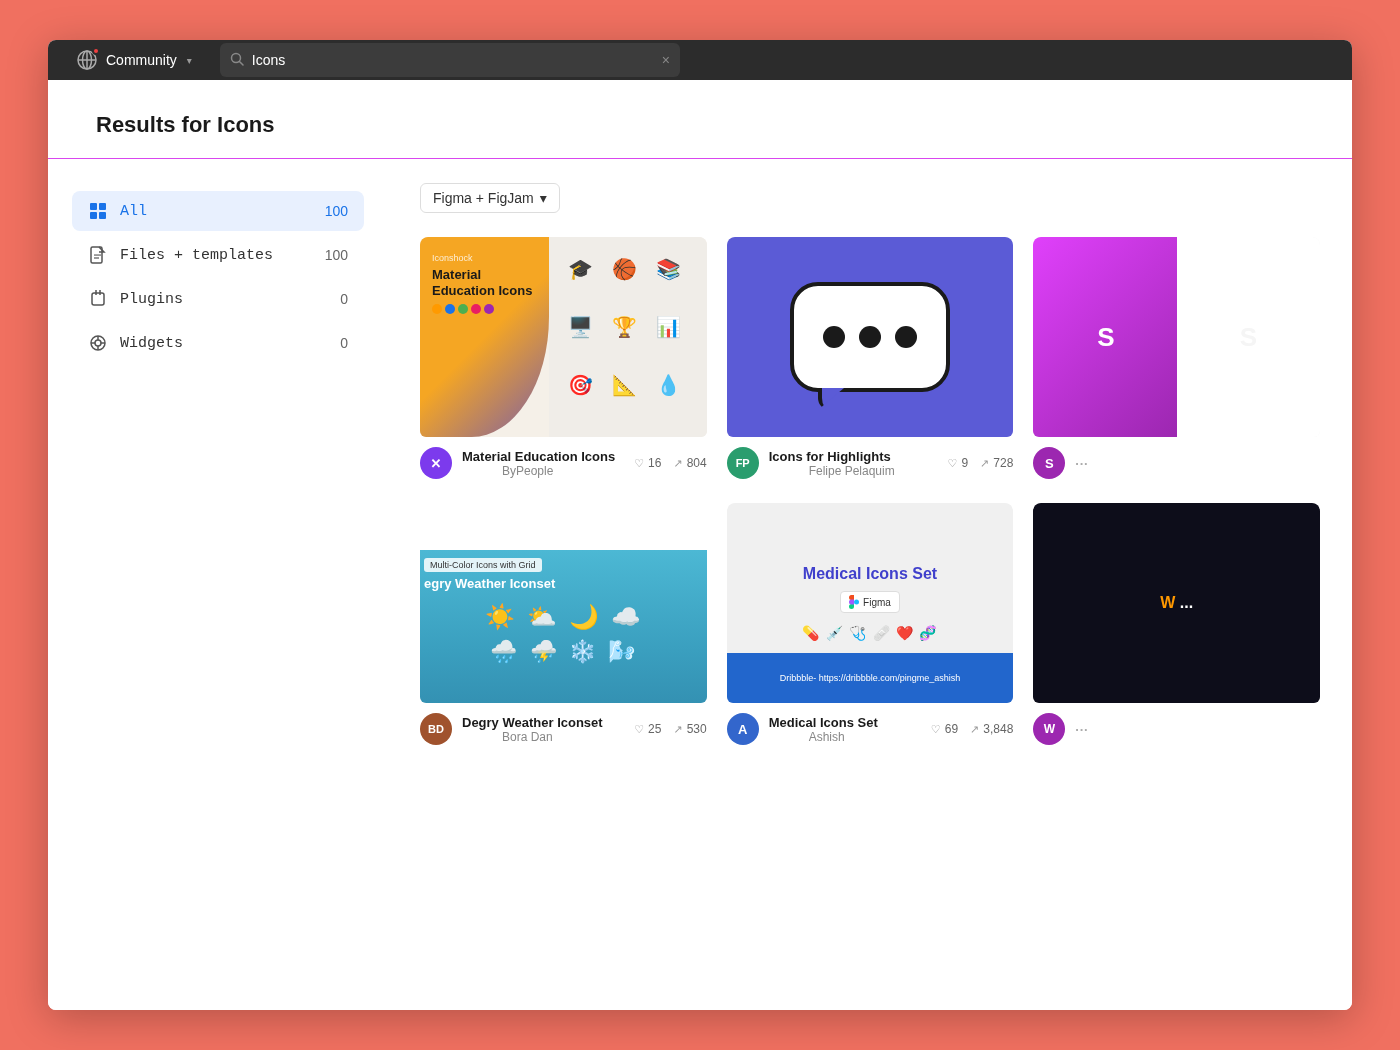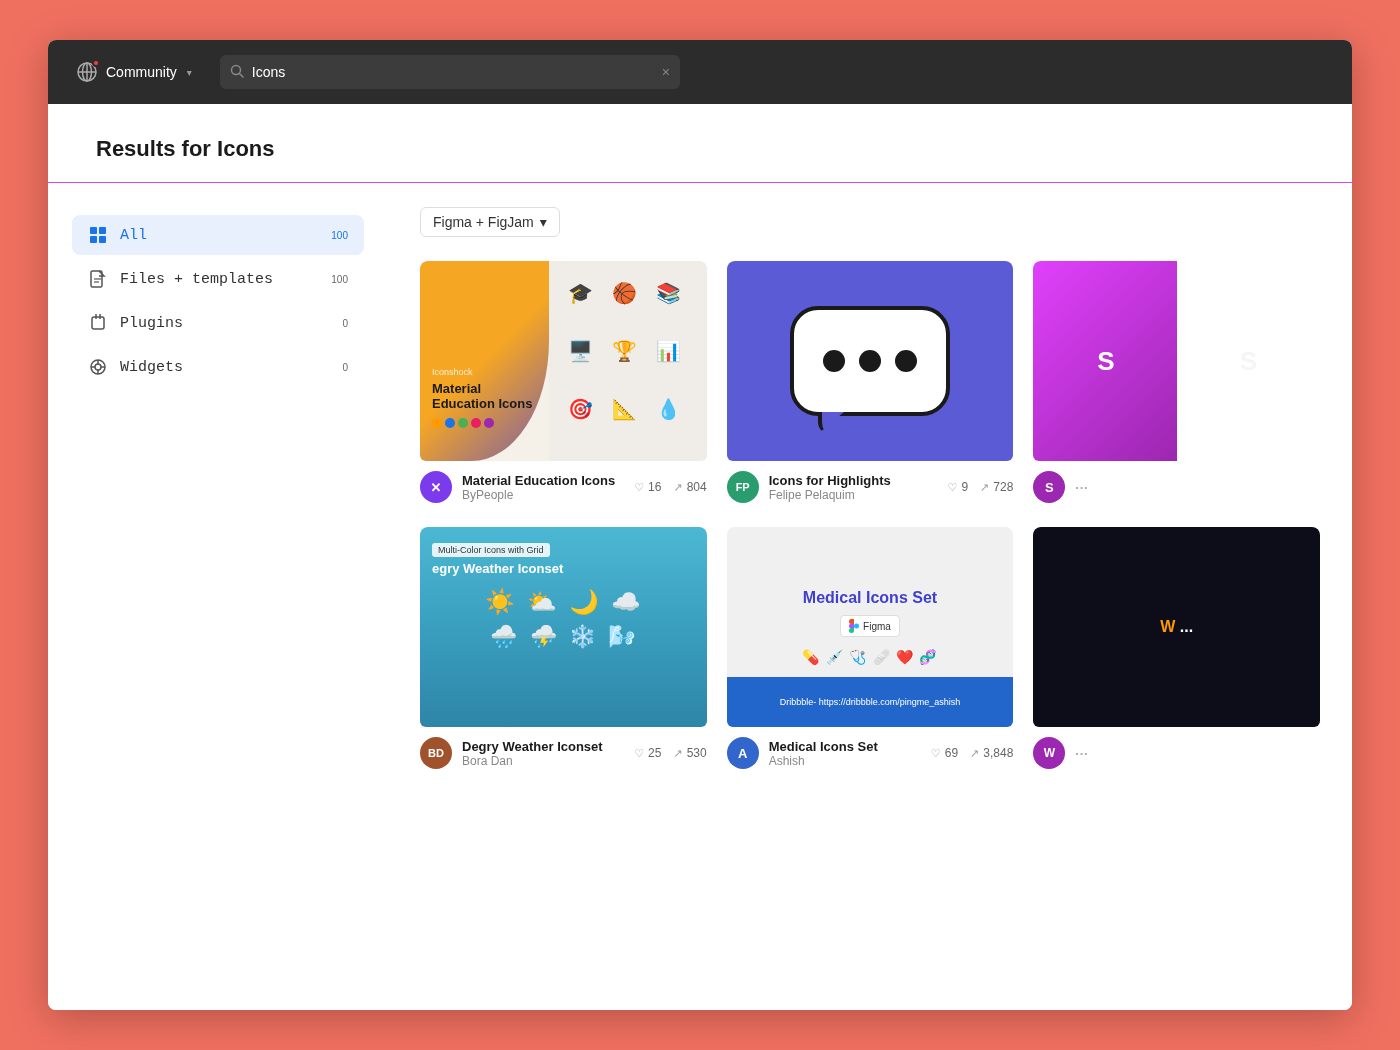--- a/index.html
+++ b/index.html
@@ -19,21 +19,21 @@
       background: #ffffff;
       border-radius: 8px;
       overflow: hidden;
       display: flex;
       flex-direction: column;
       box-shadow: 0 8px 40px rgba(0,0,0,0.25);
     }
     
     .titlebar {
       background: #2c2c2c;
-      height: 64px;
+      height: 40px;
       display: flex;
       align-items: center;
       padding: 0 16px;
       gap: 0;
       flex-shrink: 0;
     }
     .titlebar-left {
       display: flex;
       align-items: center;
       gap: 8px;
@@ -151,21 +151,21 @@
     }
     .sidebar-icon.active-icon { color: #1a73e8; }
     .sidebar-label {
       font-size: 15px;
       color: #333;
       font-weight: 400;
       font-family: Liberation Mono, monospace;
     }
     .sidebar-item.active .sidebar-label { color: #1a73e8; font-weight: 500; }
     .sidebar-count {
-      font-size: 10px;
+      font-size: 14px;
       color: #666;
     }
     .sidebar-item.active .sidebar-count { color: #1a73e8; }
     
     .right-panel {
       flex: 1;
       overflow-y: auto;
       padding: 24px 32px;
     }
     
@@ -214,22 +214,21 @@
       position: relative;
     }
     .thumb-material-left {
       background: linear-gradient(135deg, #f5a623 0%, #f5a623 50%, #7b5ea7 100%);
       width: 45%;
       height: 100%;
       position: relative;
       border-radius: 0 0 60% 0 / 0 0 60% 0;
       display: flex;
       flex-direction: column;
-      justify-content: flex-end;
-      padding: 33px 12px;
+      padding: 16px 12px;
     }
     .thumb-material-brand {
       font-size: 9px;
       color: rgba(255,255,255,0.8);
       margin-bottom: 4px;
     }
     .thumb-material-title {
       font-size: 13px;
       font-weight: 800;
       color: #1a1a1a;
@@ -304,21 +303,22 @@
       background: #1a1a1a;
       border-radius: 50%;
     }
     
     .thumb-weather {
       background: linear-gradient(180deg, #4cb8d4 0%, #3a9fbf 50%, #2e85a8 100%);
       width: 100%;
       height: 100%;
       position: relative;
       overflow: hidden;
-      padding: 12px;
+      padding: 4px;
+      margin-top: 47px;
     }
     .weather-label {
       background: rgba(255,255,255,0.85);
       font-size: 9px;
       padding: 2px 6px;
       border-radius: 3px;
       color: #333;
       display: inline-block;
       margin-bottom: 4px;
     }
@@ -418,20 +418,21 @@
       flex: 1;
     }
     .card-title {
       font-size: 13px;
       font-weight: 600;
       color: #1a1a1a;
     }
     .card-author {
       font-size: 12px;
       color: #888;
+      margin-left: 40px;
     }
     .card-stats {
       display: flex;
       gap: 12px;
       align-items: center;
     }
     .stat {
       display: flex;
       align-items: center;
       gap: 4px;

